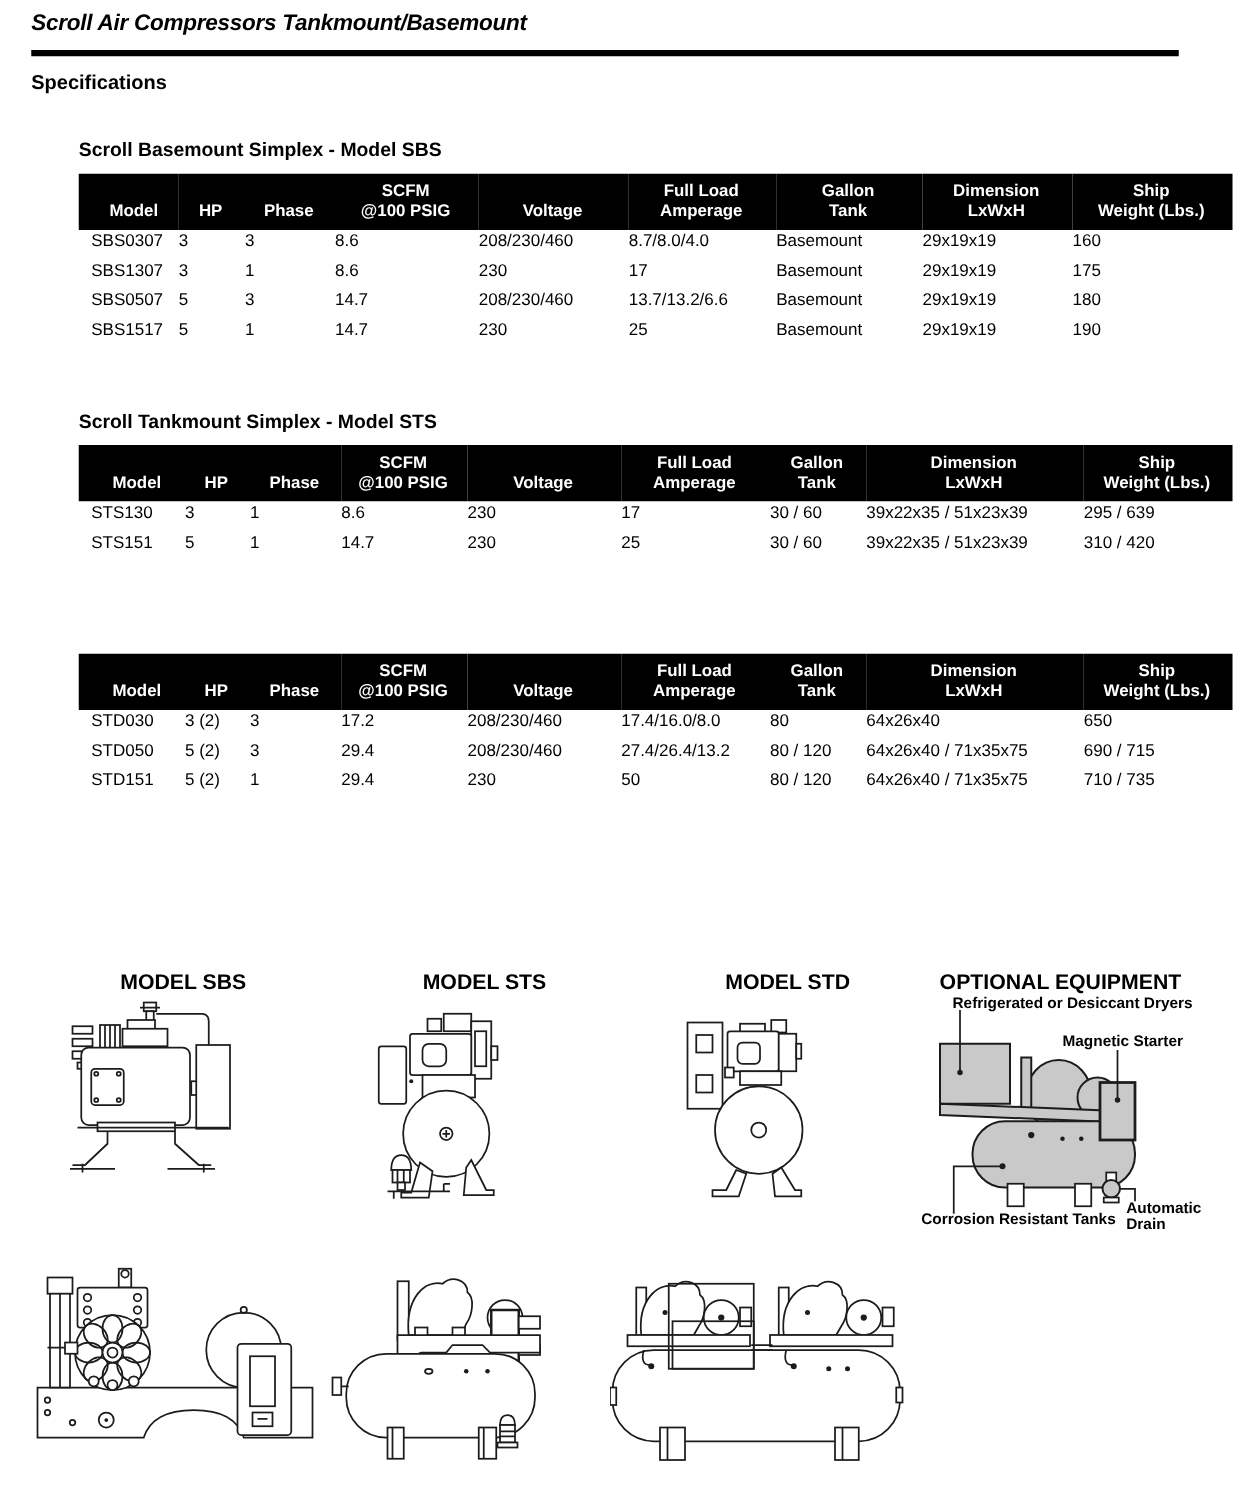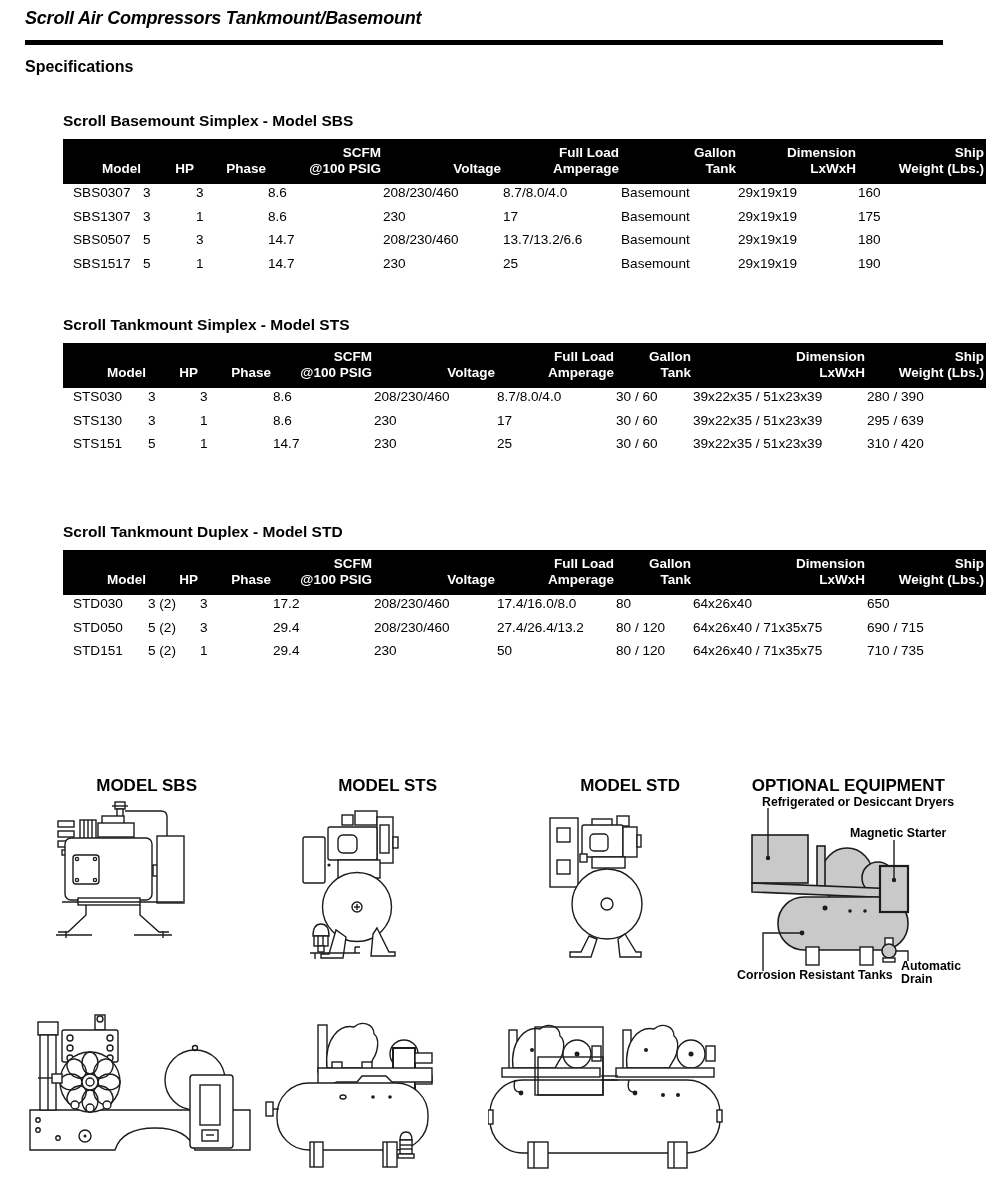--- a/index.html
+++ b/index.html
@@ -19,21 +19,21 @@
   
   .page-title{left:25px;top:8px;font-size:18px;font-weight:bold;letter-spacing:-0.2px;font-style:italic;}
   .title-rule{left:25px;top:40px;width:918px;height:5px;background:#000;}
   .specs-heading{left:25px;top:58px;font-size:16px;font-weight:bold;}
   .section-title{font-size:15.5px;font-weight:bold;margin:0 0 9px 0;}
   
   .tbl-sec{left:25px;width:923px;margin-left:38px;}
   table.spec-table{border-collapse:collapse;table-layout:fixed;width:923px;}
   .spec-table th{
     background:var(--table-header-bg);color:var(--table-header-text);
-    font-size:13.5px;font-weight:bold;text-align:right;vertical-align:bottom;
+    font-size:13.5px;font-weight:bold;text-align:center;vertical-align:bottom;
     white-space:pre-line;line-height:1.18;padding:6px 2px 7px 0;
   }
   .spec-table th:first-child{padding-left:10px;}
   .spec-table td{
     font-size:13.6px;line-height:1.3;padding:3px 2px 3px 0;white-space:nowrap;
     vertical-align:middle;
   }
   .spec-table td:first-child{padding-left:10px;}
   .spec-table tbody tr:first-child td{padding-top:0;}
   
@@ -127,21 +127,21 @@
           <td>230</td>
           <td>25</td>
           <td>Basemount</td>
           <td>29x19x19</td>
           <td>190</td>
         </tr>
       </tbody>
     </table>
 </div>
 
-<div class="abs tbl-sec" style="top:316px">
+<div class="abs tbl-sec" style="top:329px">
   <h3 class="section-title">Scroll Tankmount Simplex - Model STS</h3>
   <table class="spec-table">
       <colgroup>
         <col style="width: 85px;">
         <col style="width: 52px;">
         <col style="width: 73px;">
         <col style="width: 101px;">
         <col style="width: 123px;">
         <col style="width: 119px;">
         <col style="width: 77px;">
@@ -161,31 +161,20 @@
           <th>Gallon
 Tank</th>
           <th>Dimension
 LxWxH</th>
           <th>Ship
 Weight (Lbs.)</th>
         </tr>
       </thead>
       <tbody>
         <tr>
-          <td>STS030</td>
-          <td>3</td>
-          <td>3</td>
-          <td>8.6</td>
-          <td>208/230/460</td>
-          <td>8.7/8.0/4.0</td>
-          <td>30 / 60</td>
-          <td>39x22x35 / 51x23x39</td>
-          <td>280 / 390</td>
-        </tr>
-        <tr>
           <td>STS130</td>
           <td>3</td>
           <td>1</td>
           <td>8.6</td>
           <td>230</td>
           <td>17</td>
           <td>30 / 60</td>
           <td>39x22x35 / 51x23x39</td>
           <td>295 / 639</td>
         </tr>
@@ -198,21 +187,20 @@
           <td>25</td>
           <td>30 / 60</td>
           <td>39x22x35 / 51x23x39</td>
           <td>310 / 420</td>
         </tr>
       </tbody>
     </table>
 </div>
 
 <div class="abs tbl-sec" style="top:523px">
-  <h3 class="section-title">Scroll Tankmount Duplex - Model STD</h3>
   <table class="spec-table">
       <colgroup>
         <col style="width: 85px;">
         <col style="width: 52px;">
         <col style="width: 73px;">
         <col style="width: 101px;">
         <col style="width: 123px;">
         <col style="width: 119px;">
         <col style="width: 77px;">
         <col style="width: 174px;">

